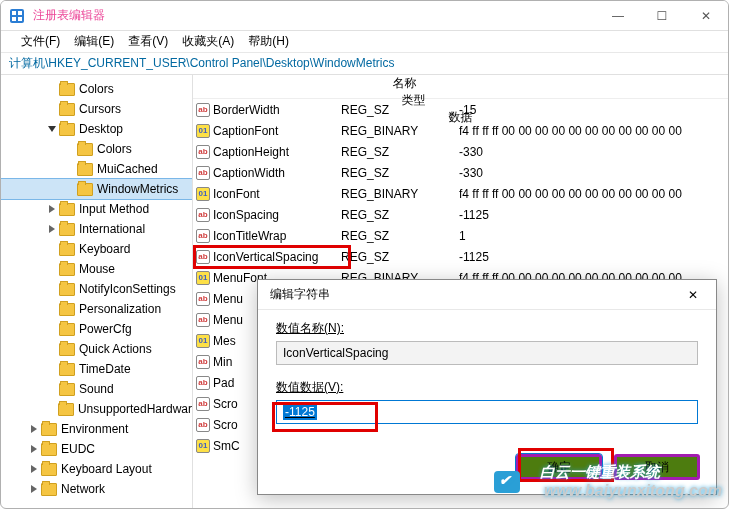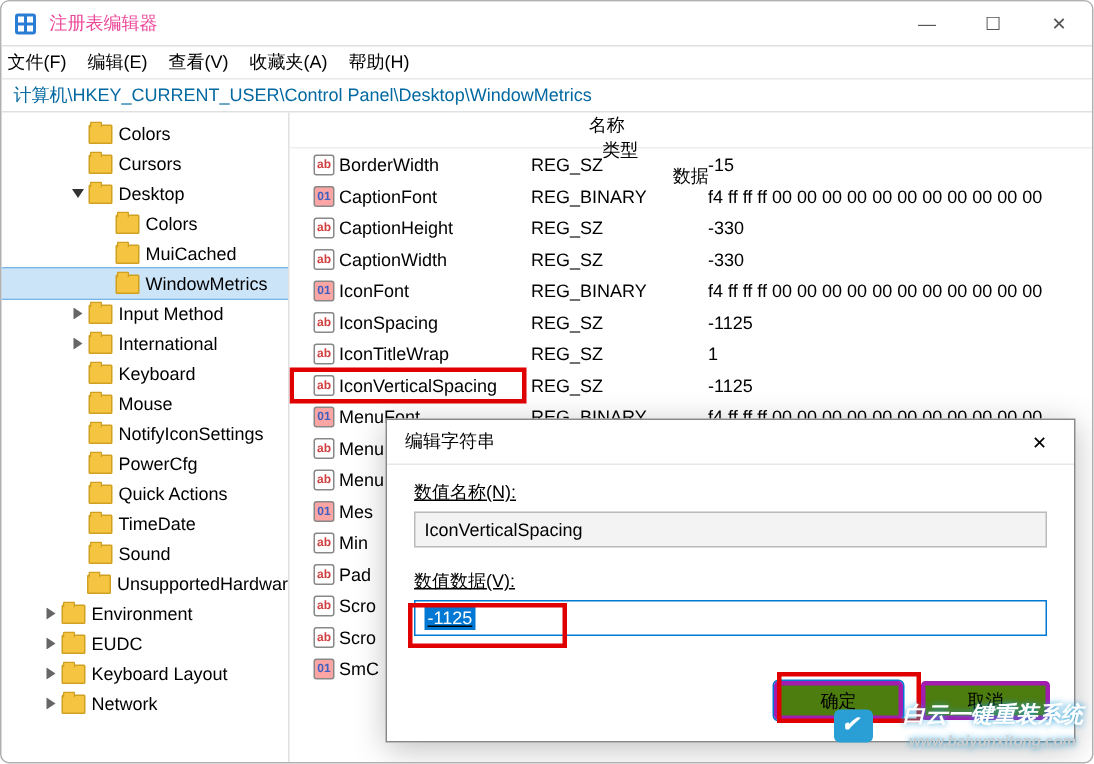--- a/index.html
+++ b/index.html
@@ -1,41 +1,41 @@
 <!DOCTYPE html>
 <html><head>
 <meta charset="utf-8">
 <style>
 * { box-sizing: border-box; font-family: "Microsoft YaHei", "Segoe UI", sans-serif; font-size: 12px; }
 body { margin: 0; padding: 0; background: #fff; width: 729px; height: 509px; overflow: hidden; position: relative; border: 1px solid #b0b0b0; border-radius: 6px; }
 .titlebar { height: 30px; display: flex; align-items: center; background: #fff; border-bottom: 1px solid #e0e0e0; }
 .titlebar .app-icon { width: 16px; height: 16px; margin: 0 8px; display: inline-block; }
 .titlebar .title { flex: 1; color: #ec4899; }
 .titlebar .wc { width: 44px; height: 30px; display: flex; align-items: center; justify-content: center; color: #555; }
-.menubar { height: 22px; display: flex; align-items: center; padding: 0 4px; gap: 14px; border-bottom: 1px solid #e8e8e8; }
+.menubar { height: 22px; display: flex; align-items: center; padding: 0 20px; gap: 14px; border-bottom: 1px solid #e8e8e8; }
 .menubar span { color: #000; }
 .addressbar { height: 22px; padding: 2px 8px; border-bottom: 1px solid #e0e0e0; color: #0369a1; }
 .main { display: flex; height: calc(509px - 30px - 22px - 22px); }
 .tree { width: 192px; border-right: 1px solid #e0e0e0; overflow: hidden; padding-top: 4px; }
 .tree-row { display: flex; align-items: center; height: 20px; white-space: nowrap; }
 .tree-row .sp { display: inline-block; }
 .caret { width: 14px; display: inline-flex; justify-content: center; color: #555; }
 .folder { width: 16px; height: 13px; background: #f5c542; border: 1px solid #d0a020; border-radius: 1px; margin-right: 4px; position: relative; }
 .folder::before { content:""; position:absolute; top:-3px; left:0; width:6px; height:3px; background:#f5c542; border:1px solid #d0a020; border-bottom:none; border-radius:1px 1px 0 0; }
 .tree-sel { background: #cce4f7; outline: 1px solid #7ab7e8; }
 .content { flex: 1; overflow: hidden; position: relative; }
 .val-head { display: flex; height: 24px; align-items: center; border-bottom: 1px solid #eee; flex-direction: column; }
 .col-n { width: 148px; padding-left: 6px; }
 .col-t { width: 118px; }
 .col-d { flex: 1; }
-.val-row { display: flex; height: 21px; align-items: center; margin-left: 13px; }
+.val-row { display: flex; height: 21px; align-items: center; }
 .ricon { width: 20px; display:flex; justify-content:center; }
 .ri { width: 14px; height: 14px; border: 1px solid #888; border-radius: 2px; display: inline-flex; align-items: center; justify-content: center; font-size: 8px; font-weight: bold; }
 .ri-sz { background: #fff; color: #d04040; }
-.ri-bin { background: #fca5a5; color: #4060c0; }
+.ri-bin { background: #fde047; color: #4060c0; }
 .vcol-n { width: 128px; }
 .vcol-t { width: 118px; }
 .vcol-d { flex: 1; white-space: nowrap; overflow: hidden; }
 .red-box { position: absolute; border: 3px solid #e00000; pointer-events: none; }
 .dialog { position: absolute; top: 278px; left: 256px; width: 460px; height: 216px; background: #fff; border: 1px solid #888; box-shadow: 0 4px 20px rgba(0,0,0,0.25); }
 .dialog .dtitle { height: 30px; display: flex; align-items: center; padding: 0 6px 0 12px; border-bottom: 1px solid #e8e8e8; }
 .dialog .dtitle .t { flex: 1; }
 .dialog .dclose { width: 34px; height: 26px; display:flex; align-items:center; justify-content:center; }
 .dialog .body { padding: 10px 18px 0 18px; text-decoration: underline; }
 .dialog label { display: block; margin-bottom: 4px; }
@@ -43,21 +43,21 @@
 .dialog input[readonly] { background: #f3f3f3; border-color: #bbb; }
 .dialog .sel { border: 1px solid #0078d4; }
 .dialog .sel .selspan { background: #0078d4; color: #fff; padding: 1px 2px; }
 .dialog .btns { position: absolute; right: 16px; bottom: 14px; display: flex; gap: 12px; }
 .dialog button { width: 86px; height: 26px; background: #4d7c0f; border: 3px solid #a21caf; border-radius: 3px; }
 .dialog button:first-child { outline: 1px solid #0078d4; }
 .watermark { position: absolute; right: 6px; bottom: 8px; display: flex; align-items: center; gap: 20px; color: #fff; text-shadow: 0 0 4px #2a9fd6; font-weight: bold; font-style: italic; pointer-events:none; }
 .watermark .logo { width: 26px; height: 22px; background: #2a9fd6; border-radius: 4px; position: relative; }
 .watermark .logo::after { content: "✔"; position: absolute; left: 5px; top: 1px; color: #fff; font-size: 14px; }
 .watermark .wm-main { color:#fff; font-size:15px; }
-.watermark .wm-sub { color:#ccc; font-size:10px; margin-left:4px; }
+.watermark .wm-sub { color:#ccc; font-size:16px; margin-left:4px; }
 </style>
 </head>
 <body>
 
 <div class="titlebar">
   <span class="app-icon">
     <svg width="16" height="16">
         <rect x="1" y="1" width="14" height="14" fill="#2a7dd4" rx="2"></rect>
         <rect x="3" y="3" width="4" height="4" fill="#fff"></rect>
         <rect x="9" y="3" width="4" height="4" fill="#fff"></rect>
@@ -154,20 +154,26 @@
         <span class="sp" style="width: 44px;"></span>
         <span class="caret"></span>
         <span class="folder"></span>
         <span>Mouse</span>
       </div>
       <div class="tree-row">
         <span class="sp" style="width: 44px;"></span>
         <span class="caret"></span>
         <span class="folder"></span>
         <span>NotifyIconSettings</span>
+      </div>
+      <div class="tree-row">
+        <span class="sp" style="width: 44px;"></span>
+        <span class="caret"></span>
+        <span class="folder"></span>
+        <span>Personalization</span>
       </div>
       <div class="tree-row">
         <span class="sp" style="width: 44px;"></span>
         <span class="caret"></span>
         <span class="folder"></span>
         <span>PowerCfg</span>
       </div>
       <div class="tree-row">
         <span class="sp" style="width: 44px;"></span>
         <span class="caret"></span>

